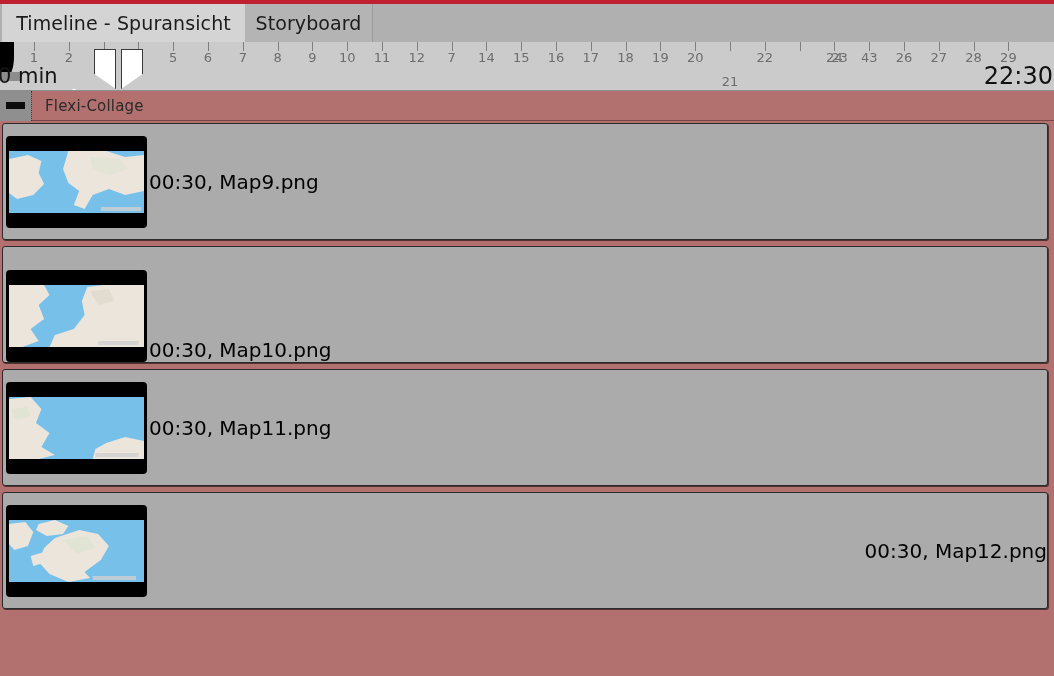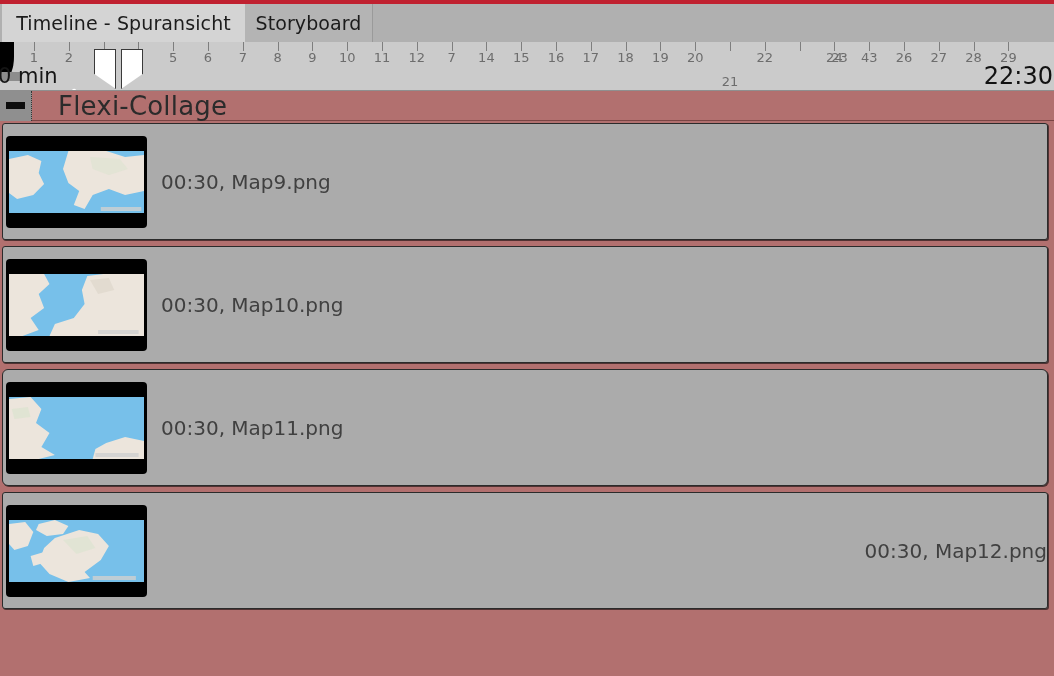--- a/index.html
+++ b/index.html
@@ -97,21 +97,21 @@
   .group-toggle-cell {
     width:32px; height:30px; background:#8f8f8f;
     border-right:1px dotted #333;
     display:flex; align-items:center; justify-content:center;
     flex:0 0 32px;
   }
   .group-toggle-icon {
     width:19px; height:7px; background:#0d0d0d;
   }
   .group-title {
-    padding-left:26px; font-size:26px; color:#2b2b2b; letter-spacing:.2px;
+    padding-left:13px; font-size:15px; color:#2b2b2b; letter-spacing:.2px;
   }
 
   
   .tracks {
     position:absolute; left:0; top:30px; width:1054px; height:555px;
     background:#b2706f;
   }
 
   .track-row { position:relative; width:1054px; }
 
@@ -129,22 +129,22 @@
     flex:0 0 auto;
     margin-left:3px;
     background:#000;
     border-radius:4px;
     display:flex; align-items:center; justify-content:center;
     overflow:hidden;
     position:relative;
   }
   .thumb svg { display:block; }
   .clip-label {
-    font-size:20px; color:#404040; white-space:nowrap;
-    margin-left:14px;
+    font-size:20px; color:#000000; white-space:nowrap;
+    margin-left:2px;
   }
 
   
   .dropzone {
     position:absolute; left:0; bottom:0; width:1054px; height:48px;
     background:#b2706f;
     display:flex; align-items:center;
   }
   .dropzone-inner {
     position:absolute; left:6px; right:6px; top:4px; bottom:4px;
@@ -282,37 +282,37 @@
     <path d="M44 0 L72 0 L86 6 L100 4 L100 40 L86 44 L74 38 L62 44 L56 58 L48 54 L52 40 L44 32 L40 18 Z" fill="#ece5dc"></path>
     <path d="M60 6 L82 8 L88 18 L74 24 L62 18 Z" fill="#d9e3cd" opacity=".5"></path>
     <rect x="68" y="56" width="30" height="4" fill="#cfcfcf" opacity=".8"></rect>
               </svg>
             </div>
           </div>
           <div class="clip-label">00:30, Map9.png</div>
         </div>
       </div>
       <div class="track-row" style="height: 123px;">
-        <div class="clip" style="height: 117px; top: 2px;">
+        <div class="clip" style="height: 117px; top: 2px; align-items: flex-end;">
           <div class="thumb" style="width: 141px; height: 92px;">
             <div style="width: 135px; height: 62px;">
               <svg width="135" height="62" viewBox="0 0 100 62" preserveAspectRatio="none">
                 <rect width="100" height="62" fill="#77c0ea"></rect>
     <path d="M0 0 L26 0 L30 10 L22 20 L26 34 L16 44 L22 56 L10 62 L0 62 Z" fill="#ece5dc"></path>
     <path d="M58 2 L70 0 L100 0 L100 62 L30 62 L34 50 L48 44 L56 30 L54 16 Z" fill="#ece5dc"></path>
     <path d="M60 6 L74 4 L78 16 L66 20 Z" fill="#e2dbd0"></path>
     <rect x="66" y="56" width="30" height="4" fill="#cfcfcf" opacity=".8"></rect>
               </svg>
             </div>
           </div>
           <div class="clip-label">00:30, Map10.png</div>
         </div>
       </div>
       <div class="track-row" style="height: 123px;">
-        <div class="clip" style="height: 117px; top: 2px; border-radius: 6px;">
+        <div class="clip" style="height: 117px; top: 2px;">
           <div class="thumb" style="width: 141px; height: 92px;">
             <div style="width: 135px; height: 62px;">
               <svg width="135" height="62" viewBox="0 0 100 62" preserveAspectRatio="none">
                 <rect width="100" height="62" fill="#77c0ea"></rect>
     <path d="M0 2 L16 0 L24 12 L20 26 L30 36 L24 50 L34 58 L22 62 L0 62 Z" fill="#ece5dc"></path>
     <path d="M2 12 L14 10 L16 20 L4 22 Z" fill="#d9e3cd" opacity=".6"></path>
     <path d="M72 46 L86 40 L100 44 L100 62 L62 62 L64 52 Z" fill="#ece5dc"></path>
     <rect x="64" y="56" width="32" height="4" fill="#cfcfcf" opacity=".8"></rect>
               </svg>
             </div>

